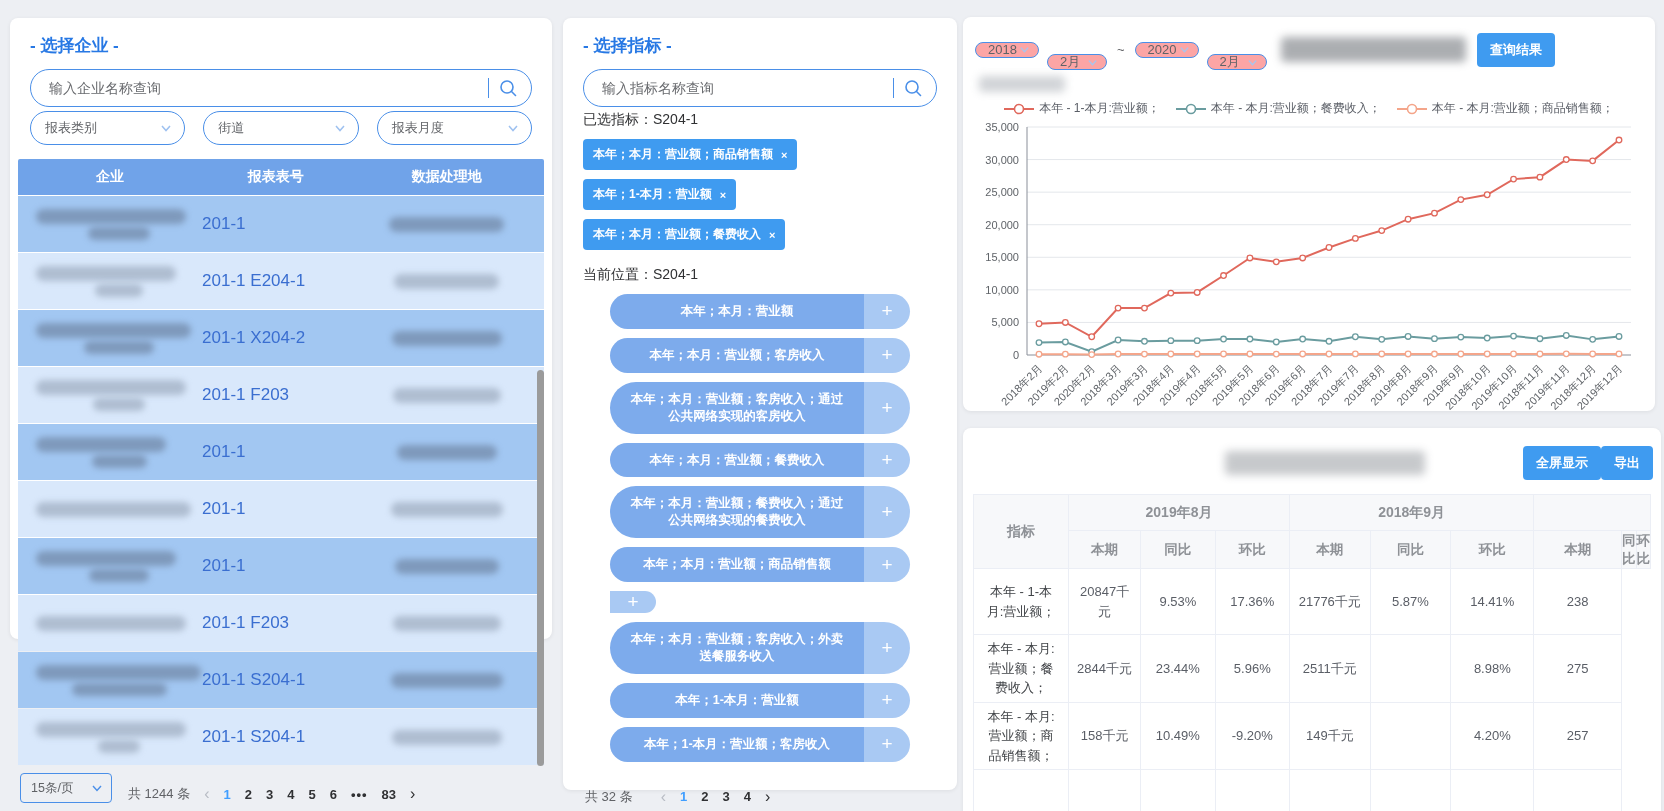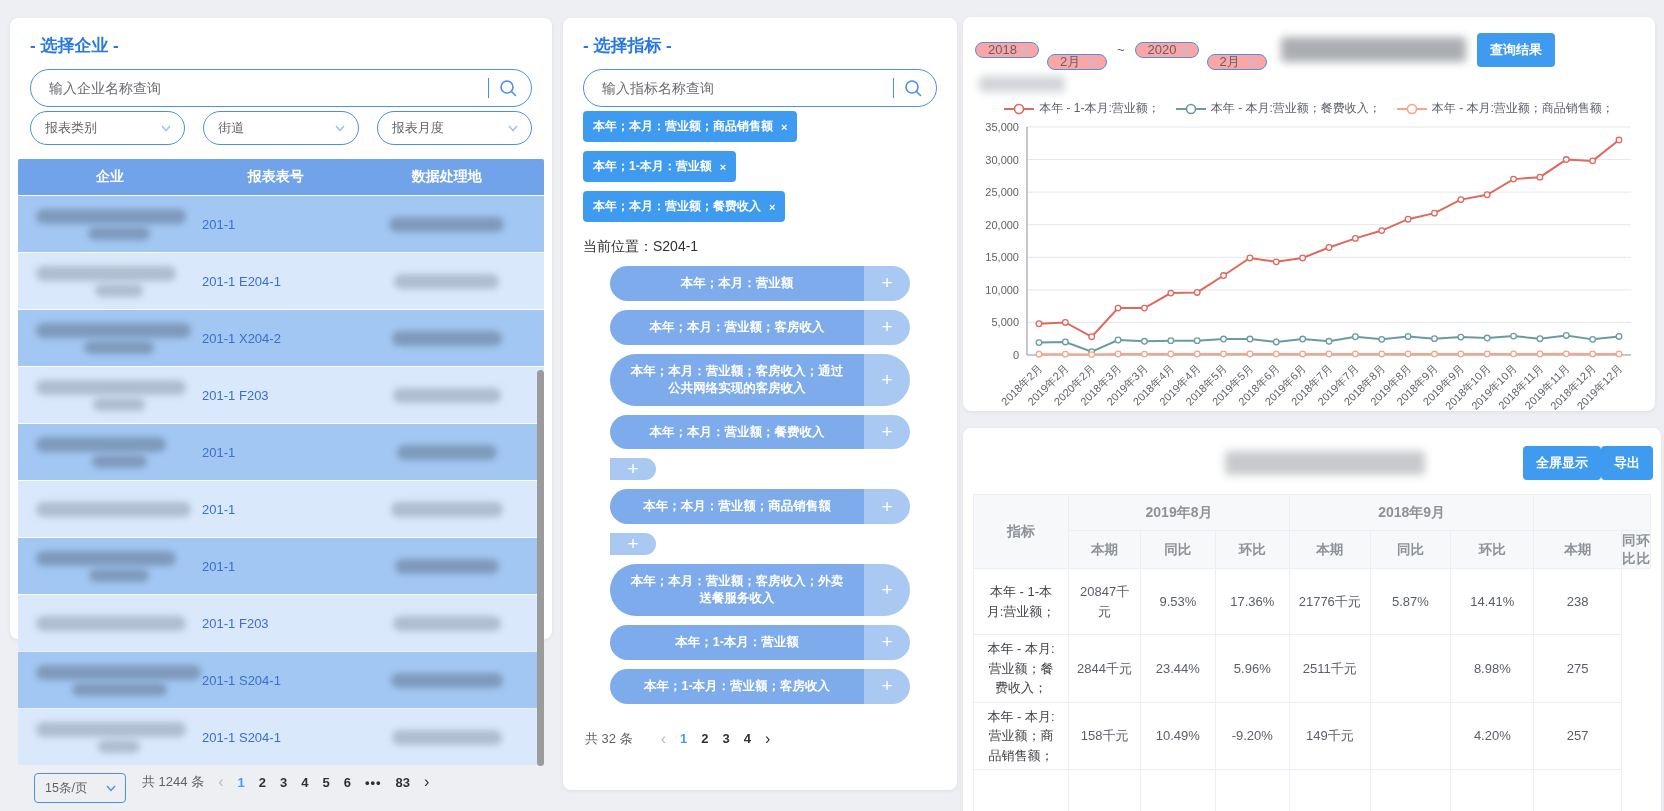--- a/index.html
+++ b/index.html
@@ -25,29 +25,29 @@
   .select-pill { flex:1; height:34px; border:1px solid #4a8fe8; border-radius:17px; display:flex; align-items:center; justify-content:space-between; padding:0 12px 0 14px; font-size:13px; color:#606266; background:#fff; cursor:pointer; }
 
   .ltable { margin:2px 8px 0 8px; }
   .ltable-head { display:flex; background:#70a3e9; height:36px; align-items:center; border-radius:2px 2px 0 0; }
   .ltable-head div { color:#fff; font-weight:bold; font-size:14px; text-align:center; }
   .lc1 { width:35%; } .lc2 { width:28%; } .lc3 { width:37%; }
   .lrow { display:flex; height:56px; align-items:center; margin-top:1px; }
   .lrow.dark { background:#a2c7f2; }
   .lrow.light { background:#d9e8fb; }
   .lrow .lc1 { padding-left:18px; display:flex; flex-direction:column; align-items:flex-start; gap:3px; }
-  .lrow .lc2 { font-size:13px; color:#3a6ed0; }
+  .lrow .lc2 { font-size:17px; color:#3a6ed0; }
   .lrow .lc3 { display:flex; justify-content:center; }
   .blob { background:rgba(104,124,152,.6); filter:blur(3px); border-radius:8px; height:15px; }
   .lrow.light .blob { background:rgba(141,155,175,.55); }
   .blob.sub { height:13px; align-self:center; }
 
   #left-scrollthumb { position:absolute; left:527px; top:352px; width:7px; height:396px; background:#9b9b9b; border-radius:4px; }
 
-  .lpager { display:flex; align-items:flex-start; margin:8px 20px 0 24px; font-size:13px; color:#606266; }
+  .lpager { display:flex; align-items:flex-end; margin:8px 20px 0 10px; font-size:13px; color:#606266; }
   .psize { width:92px; height:30px; border:1px solid #4a8fe8; border-radius:4px; display:flex; align-items:center; justify-content:space-between; padding:0 8px 0 10px; font-size:12.5px; color:#606266; margin-right:16px; cursor:pointer; }
   .pager { display:flex; align-items:center; gap:14px; font-size:13px; }
   .pager .arrow { color:#b8bcc4; font-size:16px; cursor:pointer; }
   .pager .arrow.next { color:#303133; }
   .pager .pg { color:#303133; cursor:pointer; font-weight:bold; }
   .pager .pg.active { color:#409eff; }
   .pager .dots { color:#303133; letter-spacing:1px; font-weight:bold; }
   .ptotal { margin-right:14px; color:#606266; }
 
   
@@ -266,20 +266,23 @@
     <input class="search-input" placeholder="输入指标名称查询" style="">
     <span class="search-right">
       <span class="search-div"></span>
       <svg width="20" height="20" viewBox="0 0 20 20">
         <circle cx="9" cy="9" r="6" fill="none" stroke="#4a8fe8" stroke-width="1.6"></circle>
         <line x1="13.5" y1="13.5" x2="17.5" y2="17.5" stroke="#4a8fe8" stroke-width="1.6" stroke-linecap="round"></line>
       </svg>
     </span>
   </div>
 
+  <div class="sel-line">
+    <span>已选指标：</span><span>S204-1</span>
+  </div>
 
   <div class="tags" id="mid-tags">
       <div class="tag">
         <span>本年；本月：营业额；商品销售额</span>
         <span class="x">×</span>
       </div>
       <div class="tag">
         <span>本年；1-本月：营业额</span>
         <span class="x">×</span>
       </div>
@@ -304,20 +307,21 @@
       </div>
       <div class="ind-btn">
         <div class="ind-label">本年；本月：营业额；客房收入；通过公共网络实现的客房收入</div>
         <div class="ind-plus">+</div>
       </div>
       <div class="ind-btn">
         <div class="ind-label">本年；本月：营业额；餐费收入</div>
         <div class="ind-plus">+</div>
       </div>
       <div class="ind-btn">
+        <div class="ind-label">本年；本月：营业额；餐费收入；通过公共网络实现的餐费收入</div>
         <div class="ind-plus">+</div>
       </div>
       <div class="ind-btn">
         <div class="ind-label">本年；本月：营业额；商品销售额</div>
         <div class="ind-plus">+</div>
       </div>
       <div class="ind-btn">
         <div class="ind-plus">+</div>
       </div>
       <div class="ind-btn">

